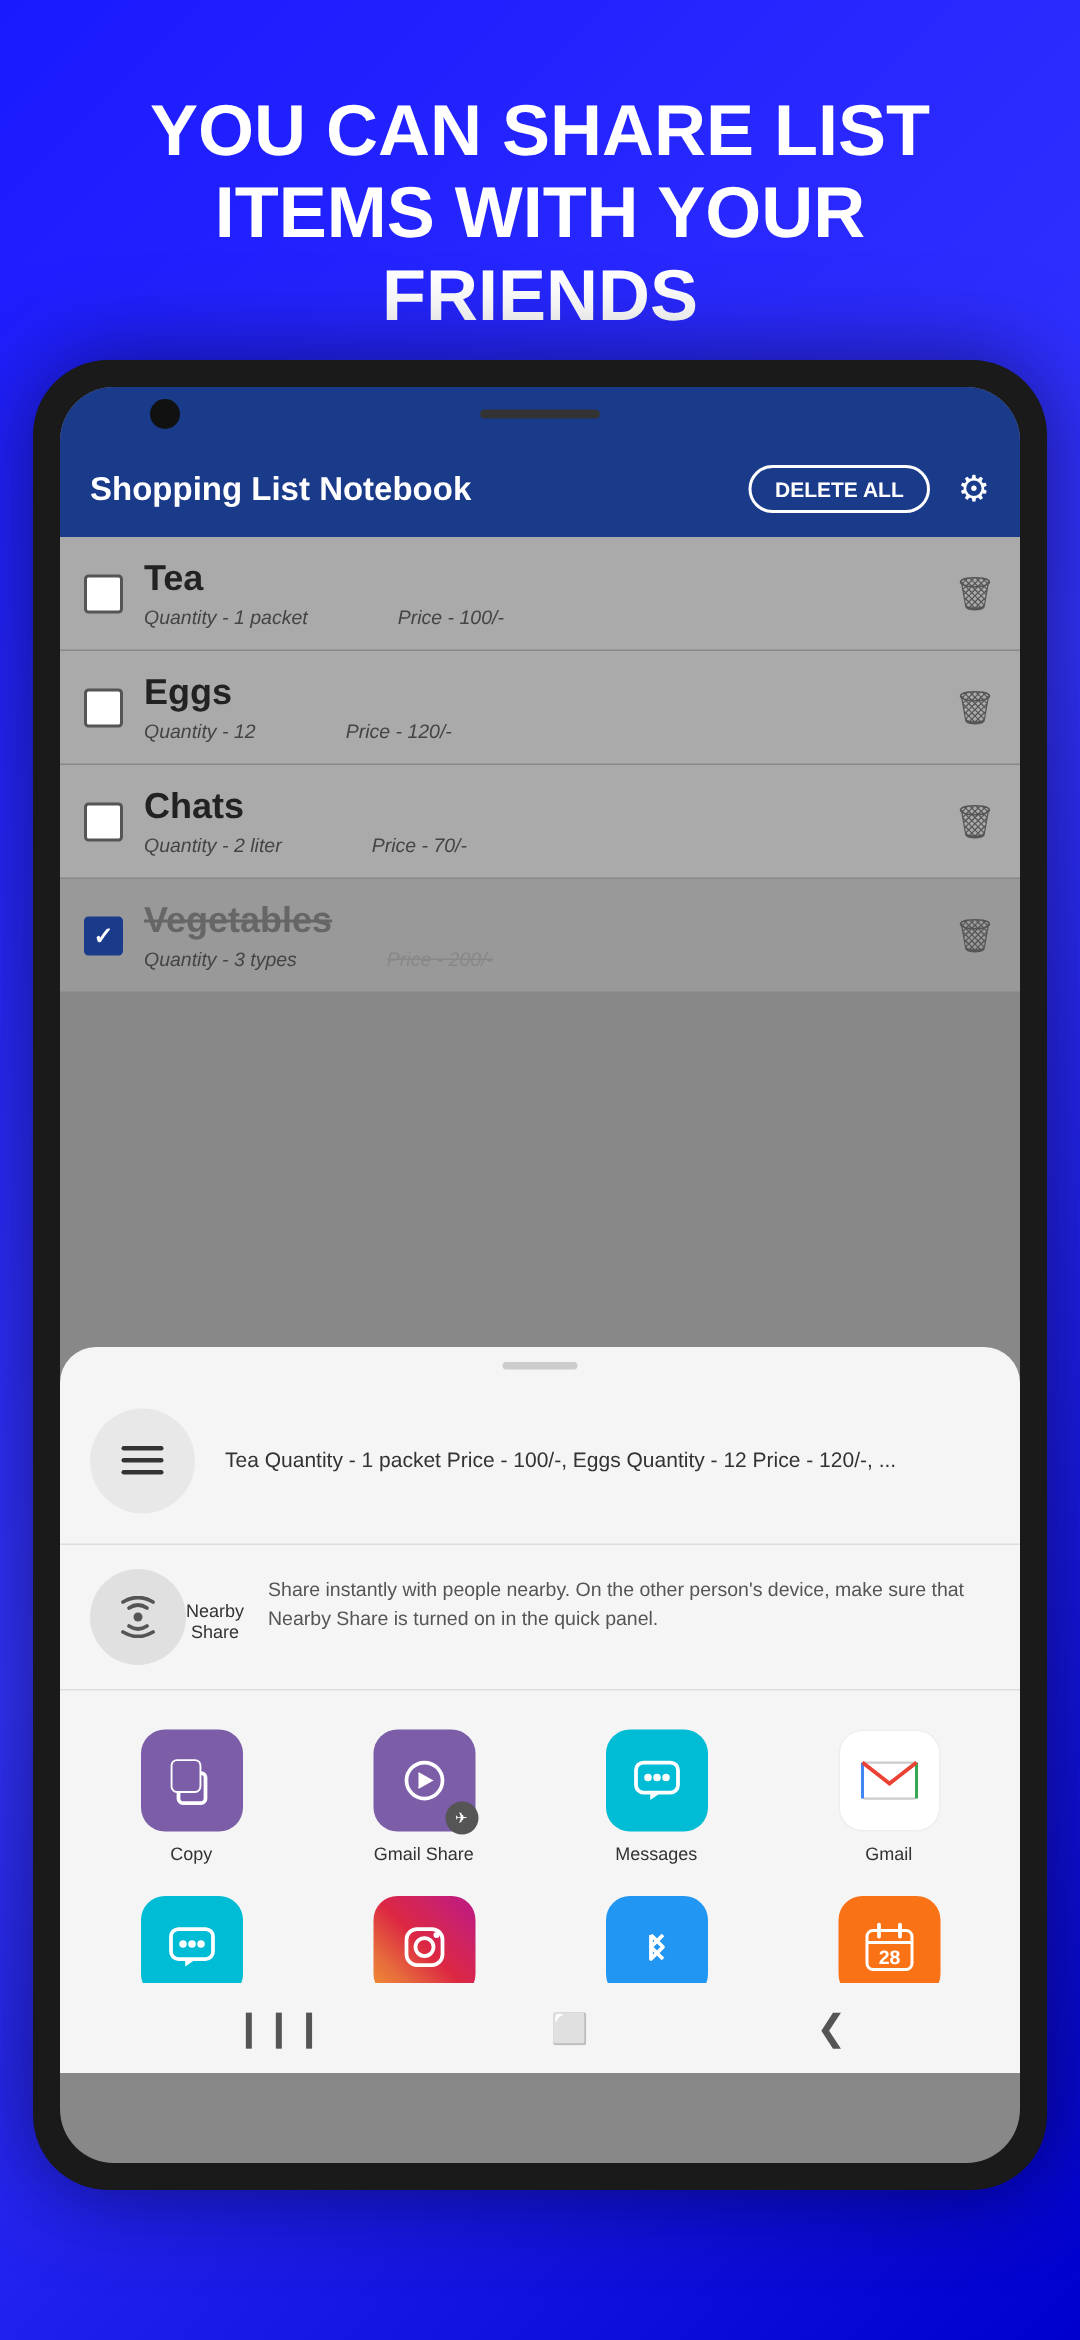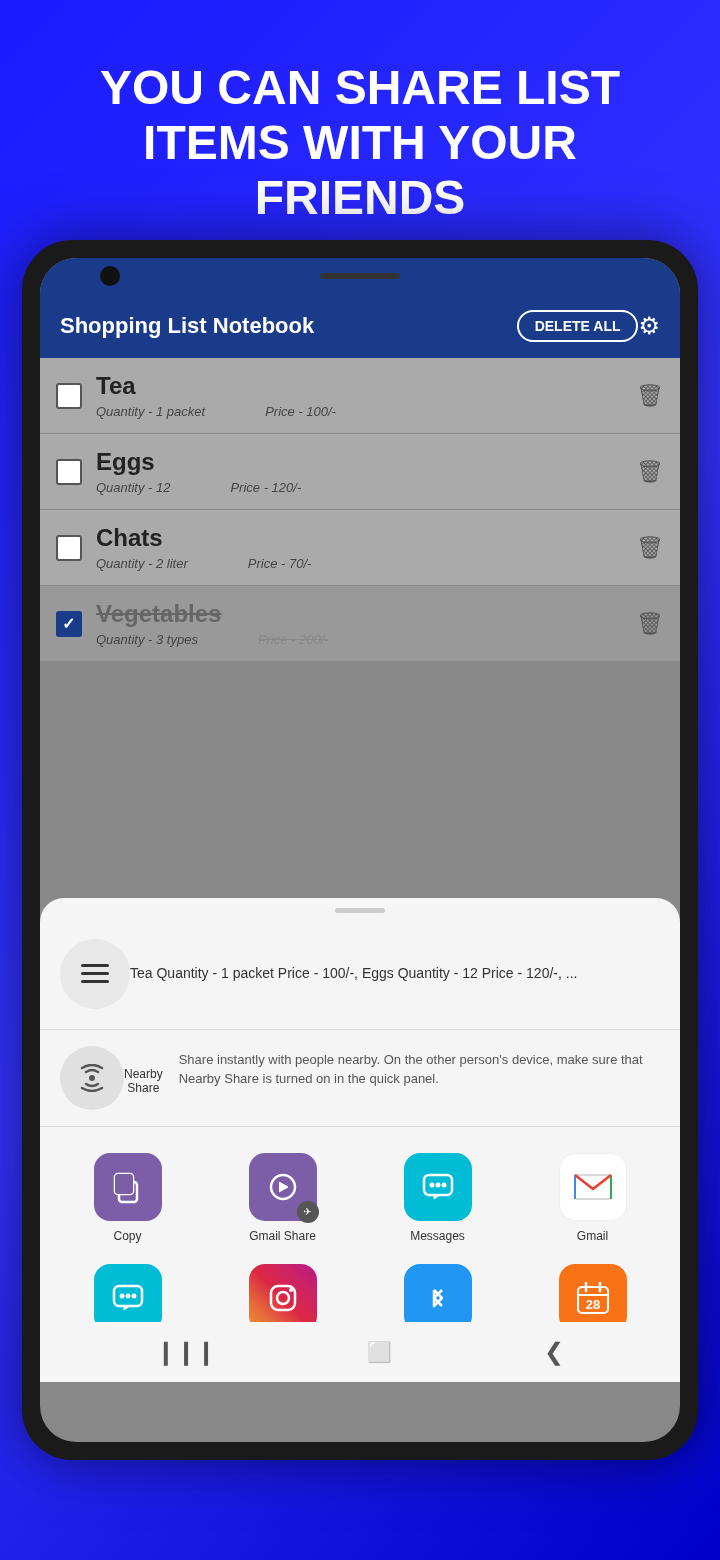--- a/index.html
+++ b/index.html
@@ -98,21 +98,21 @@
 
     .app-title {
       color: white;
       font-size: 22px;
       font-weight: bold;
     }
 
     .header-right {
       display: flex;
       align-items: center;
-      gap: 0;
+      gap: 18px;
     }
 
     .delete-all-btn {
       border: 2px solid white;
       border-radius: 20px;
       color: white;
       padding: 6px 16px;
       font-size: 14px;
       font-weight: bold;
       background: transparent;
@@ -222,21 +222,21 @@
       background: #ccc;
       border-radius: 3px;
       margin: 0 auto 16px;
     }
 
     .share-preview {
       display: flex;
       align-items: center;
       padding: 10px 20px 20px;
       border-bottom: 1px solid #ddd;
-      gap: 0;
+      gap: 20px;
     }
 
     .share-icon-box {
       width: 70px;
       height: 70px;
       background: #e8e8e8;
       border-radius: 50%;
       display: flex;
       align-items: center;
       justify-content: center;

